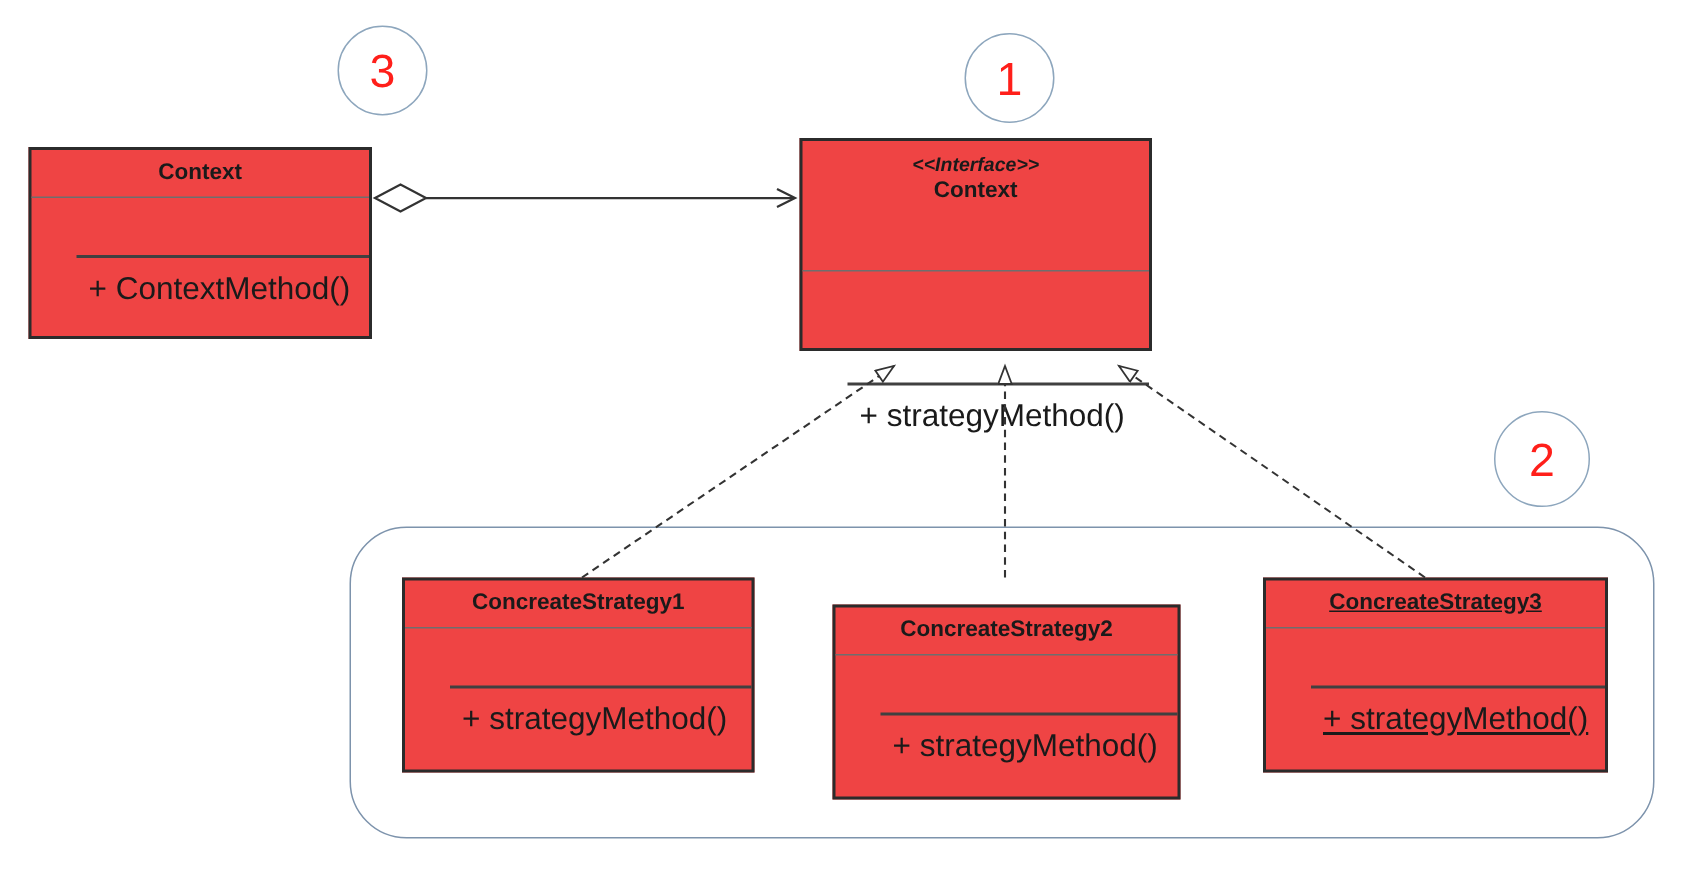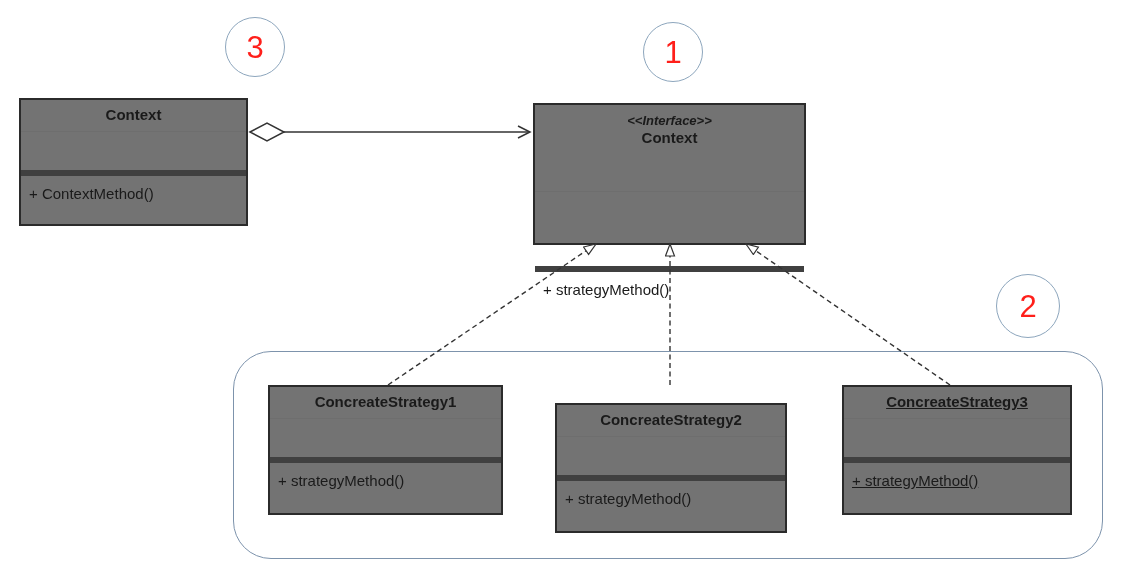--- a/index.html
+++ b/index.html
@@ -11,21 +11,21 @@
   .canvas {
     position: relative;
     width: 1123px;
     height: 582px;
     background: #ffffff;
     overflow: hidden;
   }
   
   .uml-class {
     position: absolute;
-    background: #737373;
+    background: #ef4444;
     border: 2px solid #2b2b2b;
     box-sizing: border-box;
     display: flex;
     flex-direction: column;
     color: #1a1a1a;
   }
   .uml-title {
     display: flex;
     flex-direction: column;
     align-items: center;
@@ -38,31 +38,32 @@
   .uml-stereotype {
     font-weight: bold;
     font-style: italic;
     font-size: 13px;
   }
   .uml-attrs {
     border-top: 1px solid #6e6e6e;
     flex: 0 0 auto;
   }
   .uml-methods {
-    border-top: 6px solid #404040;
-    font-size: 15px;
+    border-top: 2px solid #404040;
+    font-size: 21px;
     padding: 9px 6px 0 8px;
     flex: 1 1 auto;
     text-align: left;
+    margin-left: 30px;
   }
   
   .class-context    { left: 19px;  top: 98px;  width: 229px; height: 128px; }
   .class-context .uml-title    { height: 31px; }
   .class-context .uml-attrs    { height: 38px; }
-  .class-strategy   { left: 533px; top: 103px;  width: 273px; height: 142px; gap: 36px; }
+  .class-strategy   { left: 533px; top: 92px;  width: 235px; height: 142px; gap: 36px; }
   .class-strategy .uml-title   { height: 50px; }
   .class-strategy .uml-attrs   { height: 38px; }
   .class-concrete1  { left: 268px; top: 385px; width: 235px; height: 130px; }
   .class-concrete2  { left: 555px; top: 403px; width: 232px; height: 130px; }
   .class-concrete3  { left: 842px; top: 385px; width: 230px; height: 130px; text-decoration: underline; }
   .class-concrete1 .uml-title, .class-concrete2 .uml-title, .class-concrete3 .uml-title { height: 31px; }
   .class-concrete1 .uml-attrs, .class-concrete2 .uml-attrs, .class-concrete3 .uml-attrs { height: 38px; }
   
   .group-box {
     position: absolute;

